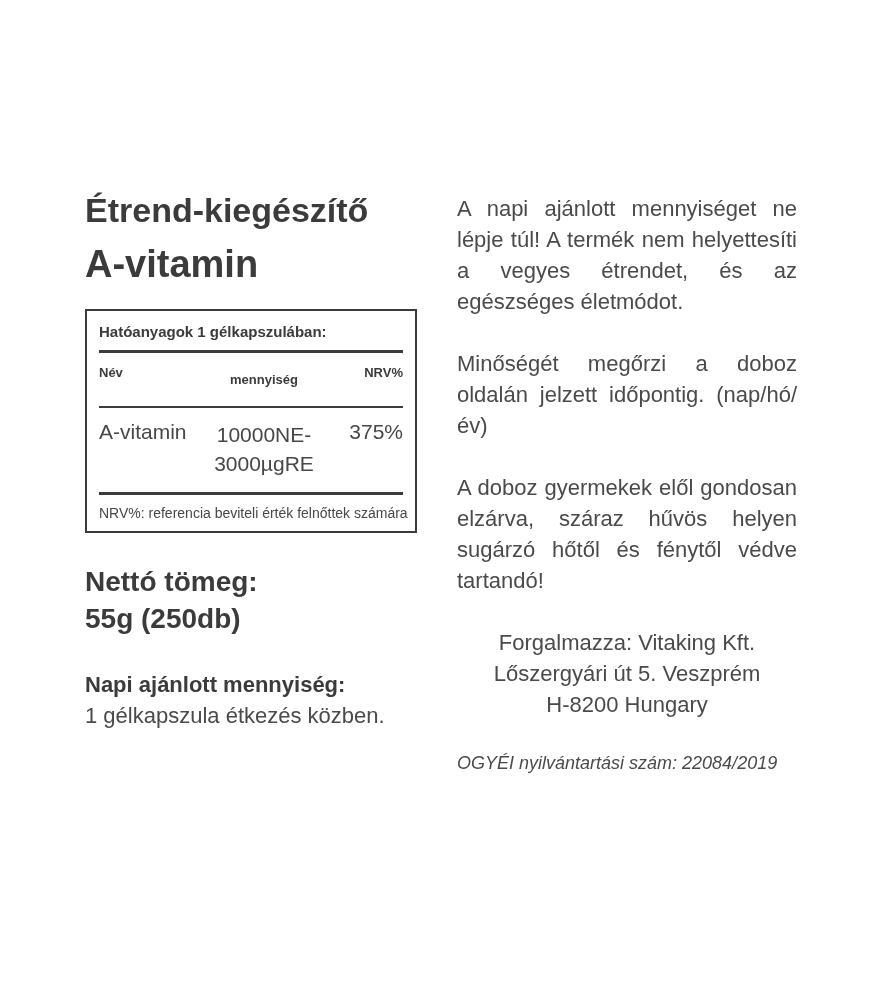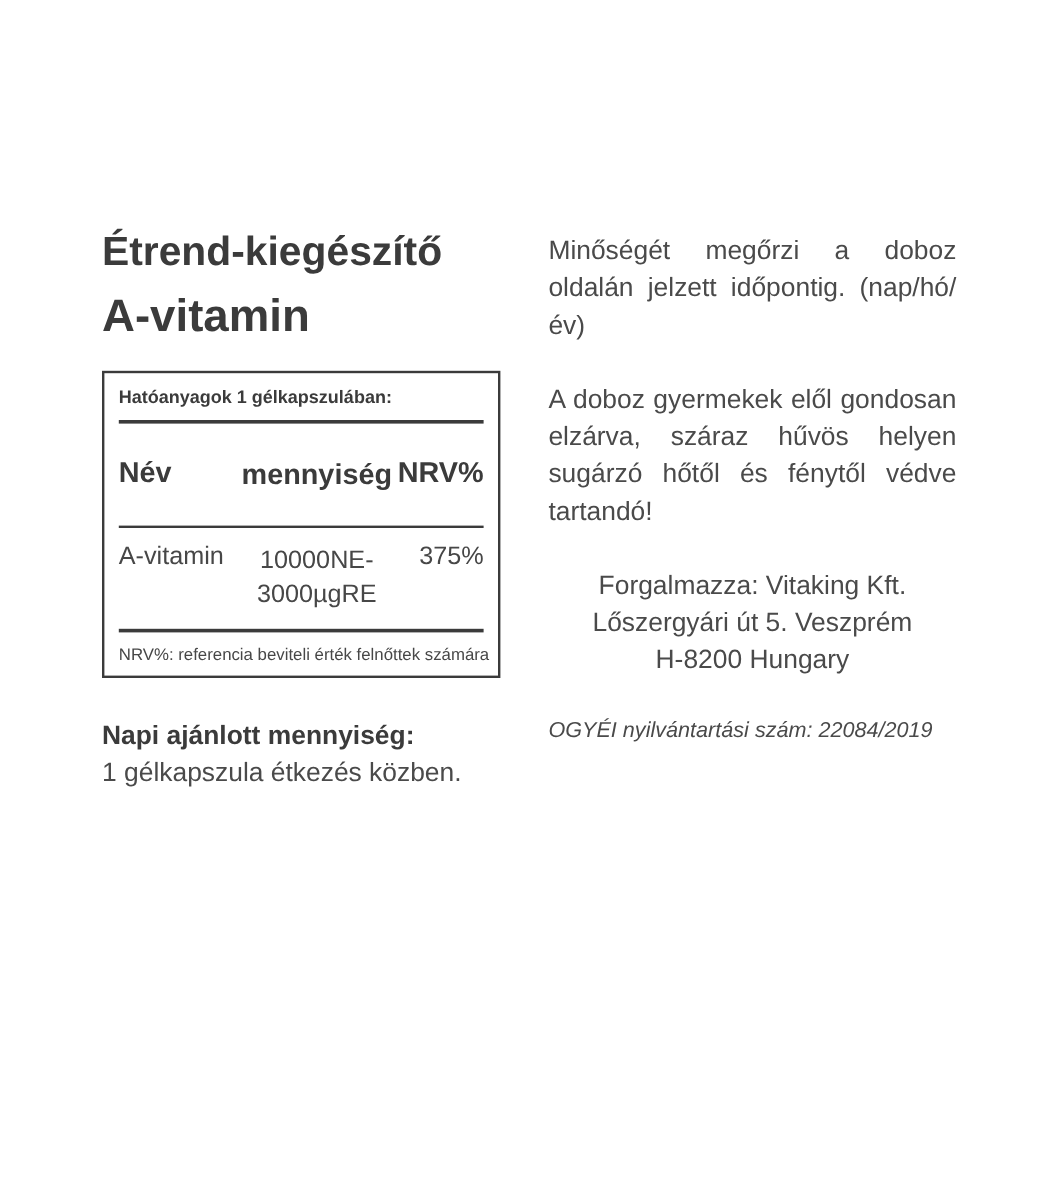--- a/index.html
+++ b/index.html
@@ -49,21 +49,21 @@
     color: #3b3b3b;
     padding: 2px 0 10px 0;
   }
   .rule-thick { border-top: 3px solid #3b3b3b; }
   .rule-thin  { border-top: 2px solid #3b3b3b; }
   .t-row {
     display: grid;
     grid-template-columns: 98px 1fr 72px;
     align-items: start;
   }
-  .t-head { font-weight: bold; color: #3b3b3b; font-size: 24px; padding: 28px 0; }
+  .t-head { font-weight: bold; color: #3b3b3b; font-size: 13px; padding: 12px 0; }
   .t-data { font-size: 21px; color: #474747; padding: 12px 0 14px 0; }
   .c-left   { text-align: left; }
   .c-center { text-align: center; line-height: 29px; }
   .c-right  { text-align: right; }
   .t-footnote {
     font-size: 14px;
     color: #474747;
     padding-top: 10px;
     white-space: nowrap;
     text-align: right;
@@ -121,29 +121,34 @@
           <span class="c-center">
             <span>10000NE-</span><br>
             <span>3000µgRE</span>
           </span>
           <span class="c-right">375%</span>
         </div>
         <div class="rule-thick"></div>
         <div class="t-footnote">NRV%: referencia beviteli érték felnőttek számára</div>
       </div>
 
+      <div class="net-weight">
+        <div>Nettó tömeg:</div>
+        <div>55g (250db)</div>
+      </div>
 
 
       <div class="daily">
         <div class="para daily-label">Napi ajánlott mennyiség:</div>
         <div class="para">1 gélkapszula étkezés közben.</div>
       </div>
     </div>
 
     <div class="col-right">
+      <p class="para justify rp">A napi ajánlott mennyiséget ne lépje túl! A termék nem helyettesíti a vegyes étrendet, és az egészséges életmódot.</p>
       <p class="para justify rp">Minőségét megőrzi a doboz oldalán jelzett időpontig. (nap/hó/év)</p>
       <p class="para justify rp">A doboz gyermekek elől gondosan elzárva, száraz hűvös helyen sugárzó hőtől és fénytől védve tartandó!</p>
 
       <div class="distributor">
         <div class="para">Forgalmazza: Vitaking Kft.</div>
         <div class="para">Lőszergyári út 5. Veszprém</div>
         <div class="para">H-8200 Hungary</div>
       </div>
 
       <div class="registration">OGYÉI nyilvántartási szám: 22084/2019</div>

